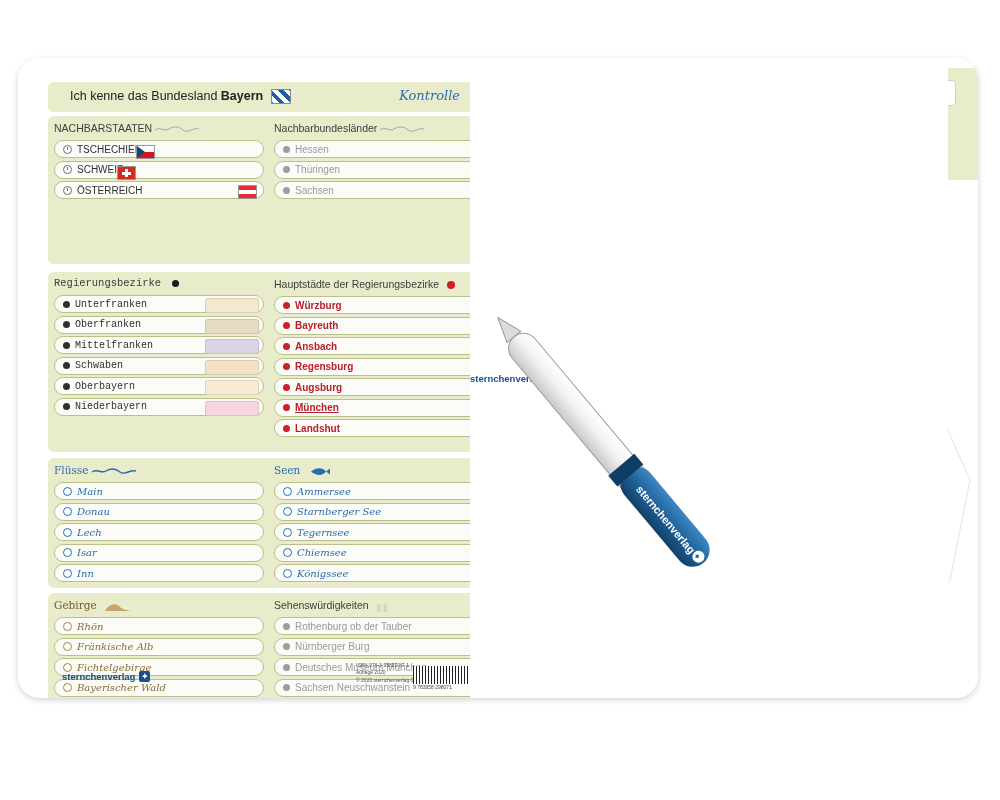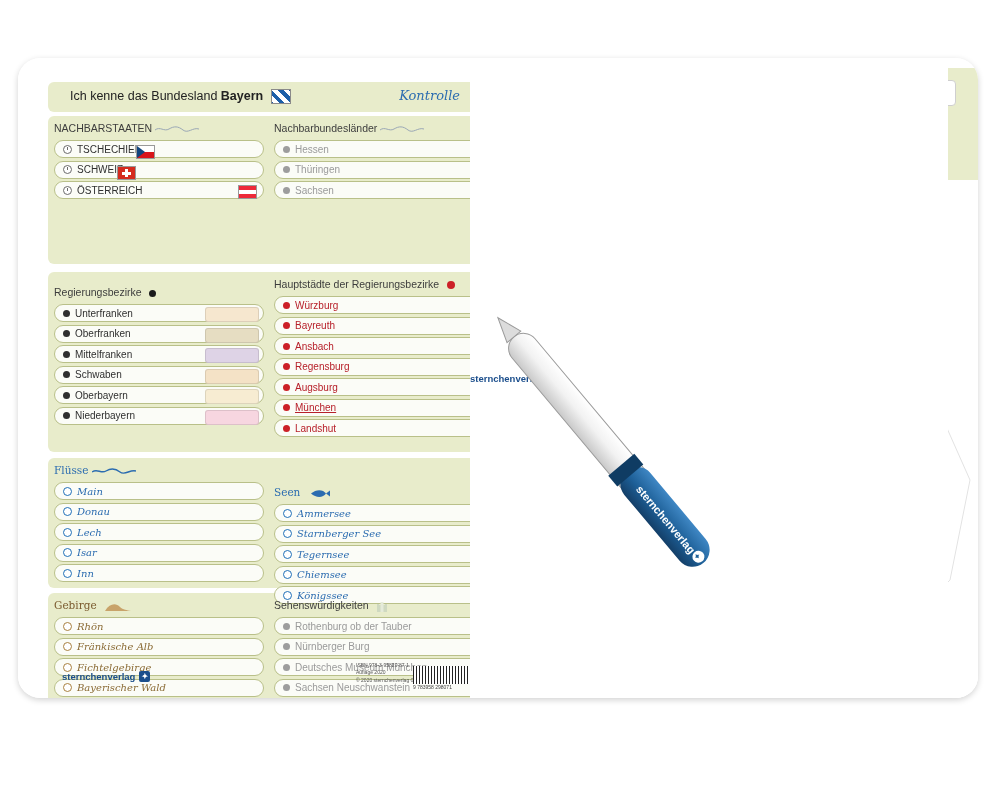--- a/index.html
+++ b/index.html
@@ -74,21 +74,21 @@
 
   .row{
     position:relative;height:18px;margin-bottom:2.5px;
     background:#fbfcf7;border:1px solid #b9c089;border-radius:9px;
     display:flex;align-items:center;padding-left:8px;box-sizing:border-box;
   }
   .row .txt{font-size:10px;color:#2f2f2f;}
   .row .txt.grey{color:#9a9a9a;}
   .row .txt.script{font-family:"DejaVu Serif",serif;font-style:italic;color:#2b6cb0;}
   .row .txt.script.brown{color:#8a6a34;}
-  .row .txt.red{color:#b7202a;}
+  .row .txt.red{color:#b7202a;font-weight:bold;}
   .row .txt.underline{text-decoration:underline;}
 
   .bullet{
     width:7px;height:7px;border-radius:50%;margin-right:5px;flex:0 0 auto;
     background:#2f2f2f;
   }
   .bullet.grey{background:#9d9d9d;}
   .bullet.red{background:#cc2027;}
   .bullet.blue{background:#ffffff;border:1.5px solid #1f6fb8;}
   .bullet.brown{background:#ffffff;border:1.5px solid #a8803f;}
@@ -235,21 +235,21 @@
         <div class="row">
             <span class="bullet grey"></span>
             <span class="txt grey">Thüringen</span>
           </div>
         <div class="row">
             <span class="bullet grey"></span>
             <span class="txt grey">Sachsen</span>
           </div>
       </div>
 
-      <div class="col left-col" style="top:228px;">
+      <div class="col left-col" style="top:219px;font-family:Liberation Mono, monospace;">
         <div class="grp-title">
           <span>Regierungsbezirke</span>
           <span style="display:inline-block;width:7px;height:7px;border-radius:50%;background:#1b1b1b;margin-left:5px;vertical-align:middle;"></span>
         </div>
         <div class="row">
             <span class="bullet"></span>
             <span class="txt">Unterfranken</span>
             <span class="swatch" style="background:#f6e7cf"></span>
           </div>
         <div class="row">
@@ -336,21 +336,21 @@
         <div class="row">
             <span class="bullet blue"></span>
             <span class="txt script">Isar</span>
           </div>
         <div class="row">
             <span class="bullet blue"></span>
             <span class="txt script">Inn</span>
           </div>
       </div>
 
-      <div class="col right-col" style="top:428px;">
+      <div class="col right-col" style="top:406px;">
         <div class="grp-title script">
           <span>Seen</span>
           <svg width="22" height="9" viewBox="0 0 22 9" style="margin-left:5px;vertical-align:middle;">
             <path d="M2 4.5 C7 0,14 0,17 4.5 C14 9,7 9,2 4.5 Z" fill="#2b6cb0"></path>
             <path d="M17 4.5 L21 1.5 L21 7.5 Z" fill="#2b6cb0"></path>
           </svg>
         </div>
         <div class="row">
             <span class="bullet blue"></span>
             <span class="txt script">Ammersee</span>

